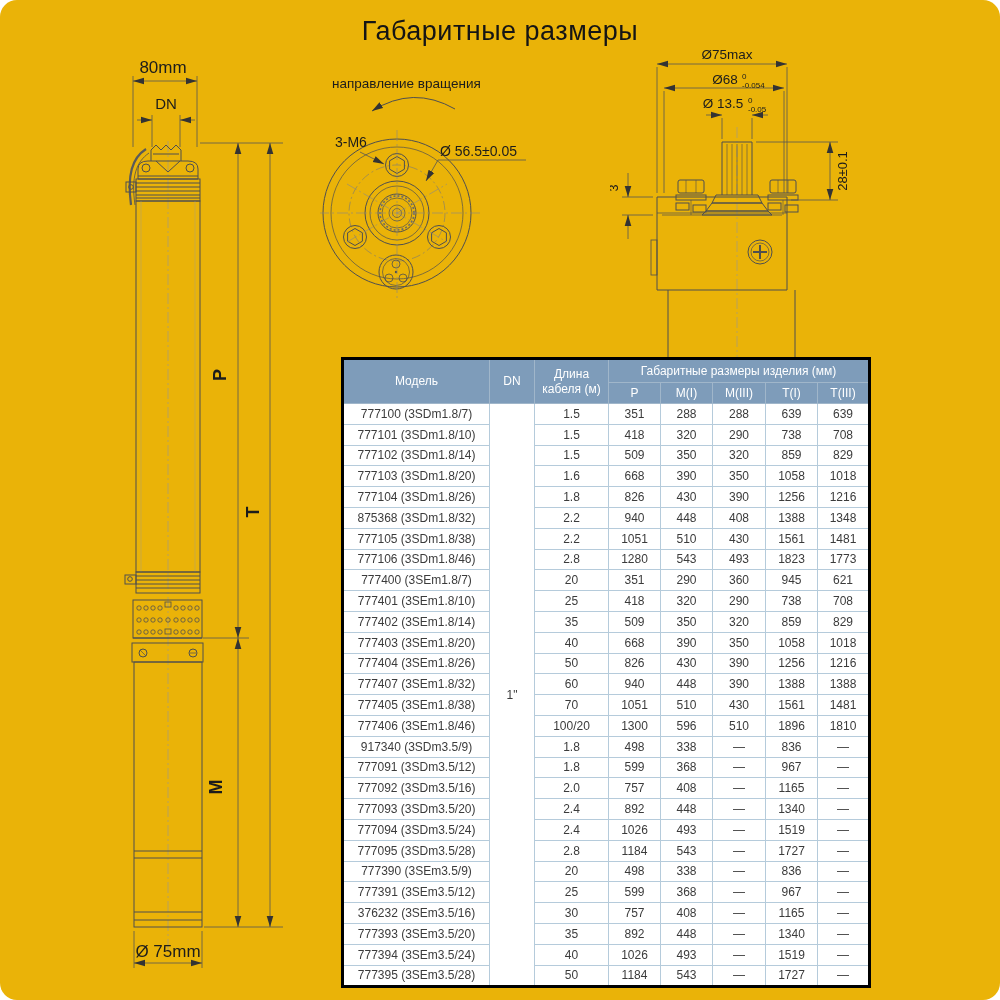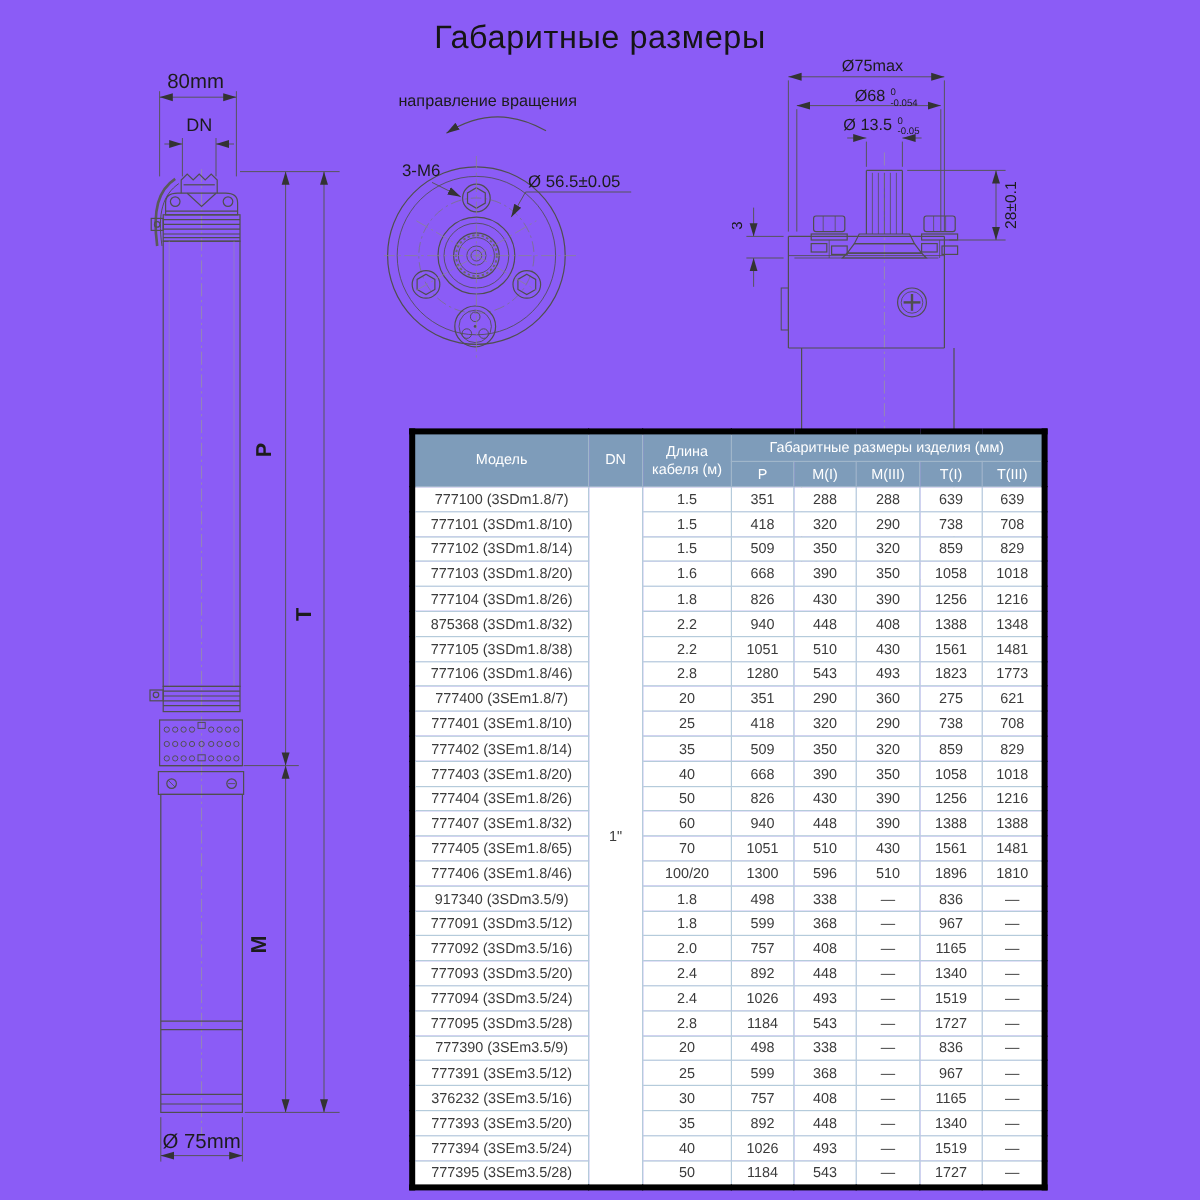--- a/index.html
+++ b/index.html
@@ -1,33 +1,33 @@
 <!DOCTYPE html>
 <html><head>
 <meta charset="utf-8">
 <style>
   html,body{margin:0;padding:0;background:#fff;}
-  .page{position:relative;width:1000px;height:1000px;background:#8b5cf6;overflow:hidden;
-        font-family:"Liberation Sans",sans-serif;color:#222;}
+  .page{position:relative;width:1000px;height:1000px;background:#eab308;overflow:hidden;
+        font-family:"Liberation Sans",sans-serif;color:#222;border-radius:17px;}
   .title{position:absolute;top:16px;left:0;width:1000px;text-align:center;
          font-size:27px;font-weight:400;color:#151515;letter-spacing:.5px;}
   svg text{font-family:"Liberation Sans",sans-serif;fill:#1c1c1c;}
   .drawing{position:absolute;}
   
   .dims-table{position:absolute;left:341px;top:357px;width:527px;border-collapse:collapse;
               table-layout:fixed;font-size:12px;}
   .dims-table th{background:#7e9cba;color:#fff;font-weight:400;border:1px solid #a0b6ca;
                  padding:0;font-size:12px;line-height:1.25;}
   .dims-table thead tr.r1 th{height:22px;}
   .dims-table thead tr.r2 th{height:20px;}
   .dims-table td{border:1px solid #b5cbdb;color:#3b3b3b;text-align:center;padding:0;
                  height:19.8px;line-height:1;background:#fff;}
   .dims-table td.model{font-size:12px;text-align:center;}
   .dims-table td.dn-cell{border-top:1px solid #a0b6ca;}
-  .dims-table{border:5px solid #000000;}
+  .dims-table{border:3px solid #000000;}
 </style>
 </head>
 <body>
 
 <div class="page">
 
   <div class="title">Габаритные размеры</div>
 
   <svg class="drawing" style="left:100px;top:55px" width="215" height="930" viewBox="0 0 215 930">
     <defs>
@@ -378,21 +378,21 @@
           <td>493</td>
           <td>1823</td>
           <td>1773</td>
         </tr>
         <tr>
           <td class="model">777400 (3SEm1.8/7)</td>
           <td>20</td>
           <td>351</td>
           <td>290</td>
           <td>360</td>
-          <td>275</td>
+          <td>945</td>
           <td>621</td>
         </tr>
         <tr>
           <td class="model">777401 (3SEm1.8/10)</td>
           <td>25</td>
           <td>418</td>
           <td>320</td>
           <td>290</td>
           <td>738</td>
           <td>708</td>
@@ -427,21 +427,21 @@
         <tr>
           <td class="model">777407 (3SEm1.8/32)</td>
           <td>60</td>
           <td>940</td>
           <td>448</td>
           <td>390</td>
           <td>1388</td>
           <td>1388</td>
         </tr>
         <tr>
-          <td class="model">777405 (3SEm1.8/65)</td>
+          <td class="model">777405 (3SEm1.8/38)</td>
           <td>70</td>
           <td>1051</td>
           <td>510</td>
           <td>430</td>
           <td>1561</td>
           <td>1481</td>
         </tr>
         <tr>
           <td class="model">777406 (3SEm1.8/46)</td>
           <td>100/20</td>

